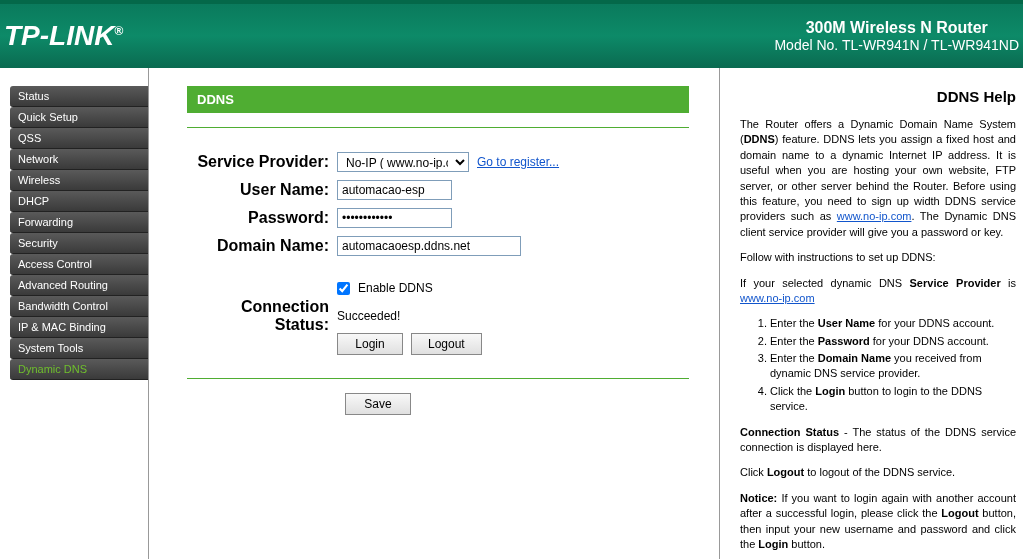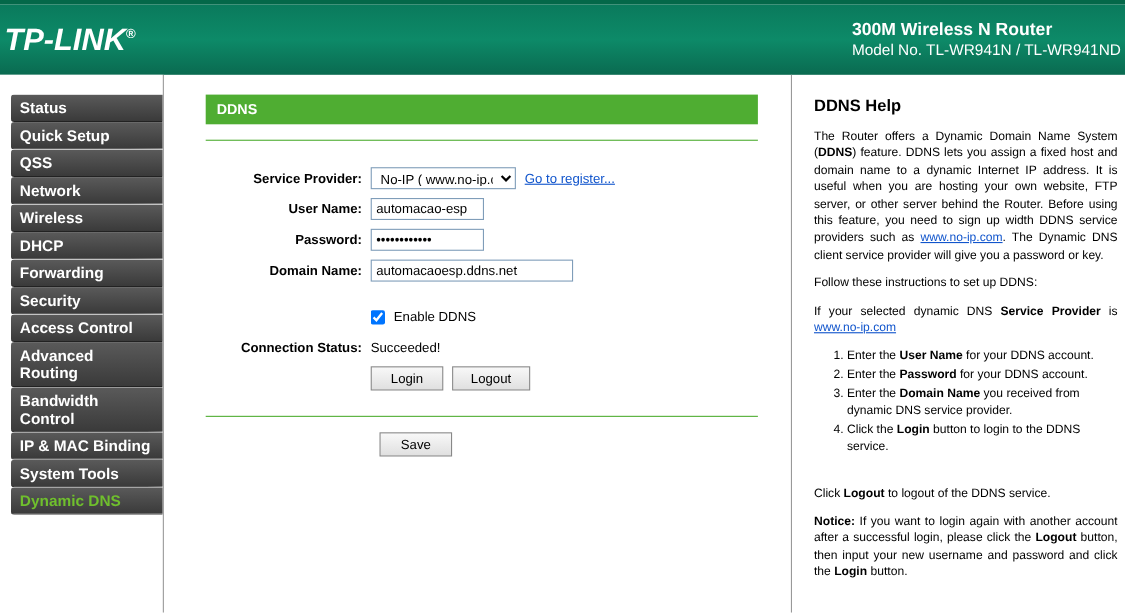--- a/index.html
+++ b/index.html
@@ -10,37 +10,37 @@
     height: 68px;
     border-top: 4px solid #046849;
     display: flex;
     align-items: center;
     justify-content: space-between;
     padding: 0 4px;
     color: #fff;
   }
   .logo { font-size: 28px; font-weight: bold; font-style: italic; letter-spacing: 0px; }
   .logo sup { font-size: 12px; font-style: normal; }
-  .header-right { text-align: left; }
+  .header-right { text-align: center; }
   .header-right .line1 { font-size: 16px; font-weight: bold; }
   .header-right .line2 { font-size: 14px; }
   
   .container { display: flex; }
   
   .sidebar {
     width: 148px;
     background: #fff;
     padding: 18px 0 0 10px;
   }
   .sidebar-item {
     background: linear-gradient(to bottom, #5a5a5a 0%, #3a3a3a 100%);
     color: #fff;
     padding: 4px 8px;
-    font-size: 14px;
-    font-weight: bold;
+    font-size: 11px;
+    font-weight: normal;
     border-bottom: 1px solid #222;
     cursor: pointer;
     border-radius: 3px 0 0 3px;
     margin-bottom: 0px;
   }
   .sidebar-item.active { color: #6fbf2d; }
   
   .main {
     flex: 1;
     padding: 18px 30px 18px 38px;
@@ -52,49 +52,49 @@
     color: #fff;
     font-weight: bold;
     padding: 6px 10px;
     font-size: 13px;
   }
   .green-hr { border: none; border-top: 2px solid #4fad32; margin: 0; }
   .green-hr.thin { border-width: 1px; }
   
   .form-area { padding: 22px 0 18px 0; }
   .form-row { display: flex; align-items: center; margin-bottom: 4px; height: 24px; }
-  .form-label { width: 150px; text-align: right; font-weight: bold; font-size: 12px; padding-right: 8px; }
+  .form-label { width: 150px; text-align: right; font-weight: bold; font-size: 16px; padding-right: 8px; }
   .form-field { flex: 1; display: flex; align-items: center; gap: 8px; }
   select, input[type=text], input[type=password] {
     border: 1px solid #7f9db9; padding: 2px 4px; font-size: 12px; height: 20px; background: #fff;
   }
   select { width: 132px; }
-  input.w1 { width: 103px; }
+  input.w1 { width: 115px; }
   input.w2 { width: 184px; }
   a.reg-link { color: #1155cc; text-decoration: underline; font-size: 12px; }
   .checkbox-row { margin-top: 18px; justify-content: center; }
   .btn {
     border: 1px solid #888; background: linear-gradient(#f8f8f8,#e0e0e0);
     padding: 3px 16px; font-size: 12px; cursor: pointer; min-width: 66px;
   }
   .btn-row { display: flex; gap: 8px; }
   
   .save-row { padding: 14px 0 0 158px; }
   
   .help {
     width: 296px;
     padding: 18px 0 18px 20px;
     overflow-x: hidden;
     font-size: 11px;
     line-height: 1.4;
   }
-  .help h2 { font-size: 15px; font-weight: bold; margin-bottom: 10px; }
+  .help h2 { font-size: 15px; font-weight: bold; margin-bottom: 10px; text-align: right; }
   .help p { margin-bottom: 10px; text-align: justify; }
   .help a.blue { color: #1155cc; text-decoration: underline; }
-  .help ol { padding-left: 30px; margin-bottom: 27px; }
+  .help ol { padding-left: 30px; margin-bottom: 10px; }
   .help ol li { margin-bottom: 2px; }
   .help b { font-weight: bold; }
   
   .cursor-sim { position: relative; }
   .cursor-sim::after {
     content: ""; position: absolute; left: 64px; top: 8px;
     width: 12px; height: 16px;
     background: transparent;
   }
 </style>
@@ -188,26 +188,27 @@
     </div>
   </div>
 
   <div style="width:1px;background:#999;"></div>
 
   <div class="help">
     <h2>DDNS Help</h2>
     <p>
       <span>The Router offers a Dynamic Domain Name System (</span><b>DDNS</b><span>) feature. DDNS lets you assign a fixed host and domain name to a dynamic Internet IP address. It is useful when you are hosting your own website, FTP server, or other server behind the Router. Before using this feature, you need to sign up width DDNS service providers such as </span><a class="blue" href="#">www.no-ip.com</a><span>. The Dynamic DNS client service provider will give you a password or key.</span>
     </p>
-    <p>Follow these instructions to set up DDNS:</p>
+    <p>Follow with instructions to set up DDNS:</p>
     <p>
       <span>If your selected dynamic DNS </span><b>Service Provider</b><span> is </span><a class="blue" href="#">www.no-ip.com</a>
     </p>
     <ol id="help-ol">
         <li><span>Enter the </span><b>User Name</b><span> for your DDNS account.</span></li>
         <li><span>Enter the </span><b>Password</b><span> for your DDNS account.</span></li>
         <li><span>Enter the </span><b>Domain Name</b><span> you received from dynamic DNS service provider.</span></li>
         <li><span>Click the </span><b>Login</b><span> button to login to the DDNS service.</span></li>
       </ol>
+    <p><b>Connection Status</b><span> - The status of the DDNS service connection is displayed here.</span></p>
     <p><span>Click </span><b>Logout</b><span> to logout of the DDNS service.</span></p>
     <p><b>Notice:</b><span>  If you want to login again with another account after a successful login, please click the </span><b>Logout</b><span> button, then input your new username and password and click the </span><b>Login</b><span> button.</span></p>
   </div>
 </div>
 
 </body></html>

